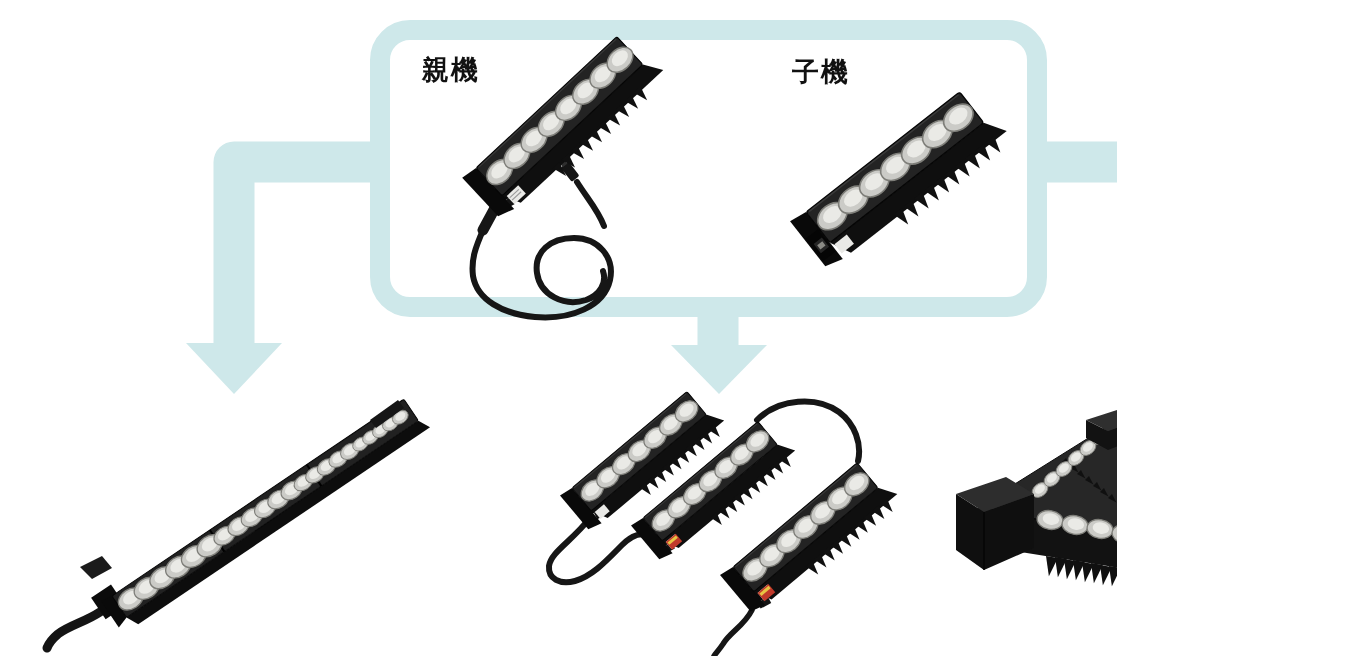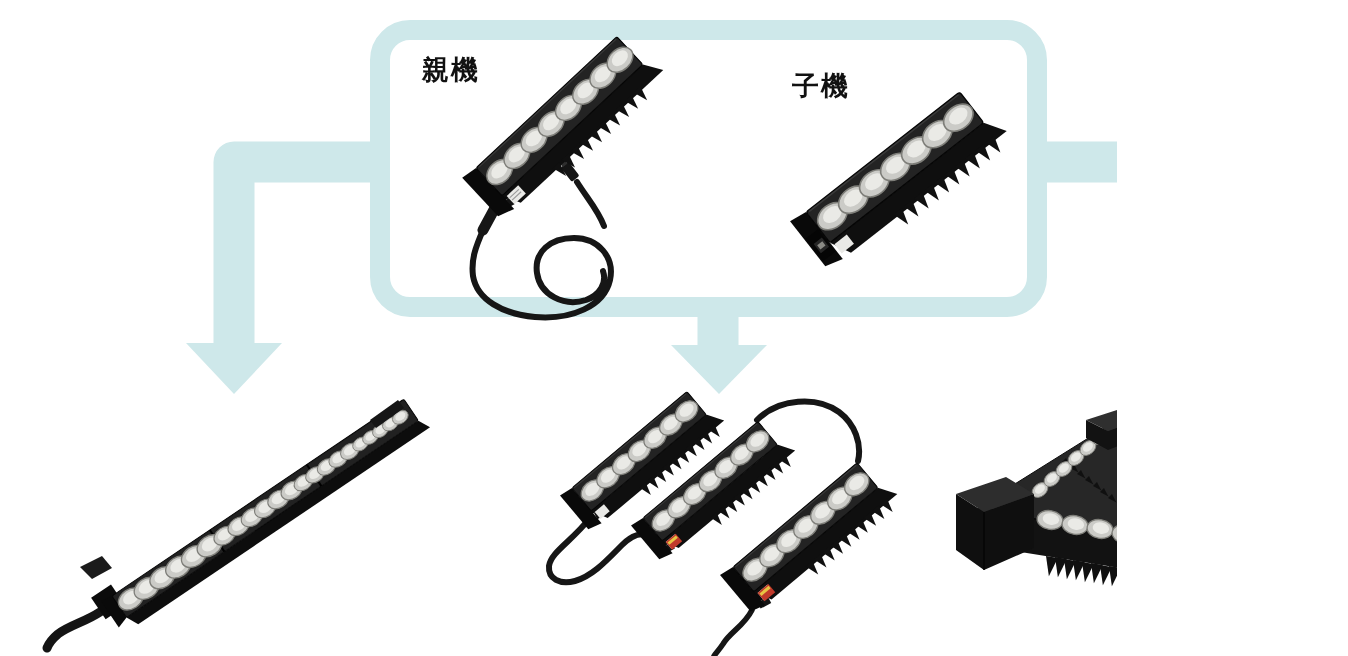--- a/index.html
+++ b/index.html
@@ -14,21 +14,21 @@
   .stage svg{position:absolute;left:0;top:0;}
   .unit-label{
     position:absolute;
     font-size:27px;
     font-weight:700;
     color:#111111;
     letter-spacing:2px;
     white-space:nowrap;
   }
   .unit-label.parent{left:422px;top:52px;}
-  .unit-label.child{left:792px;top:54px;margin-top:14px;}
+  .unit-label.child{left:792px;top:54px;}
 </style>
 </head>
 <body>
 
 <div class="stage">
 
 <svg width="1348" height="656" viewBox="0 0 1348 656">
 
   <defs>
     <g id="lens">

